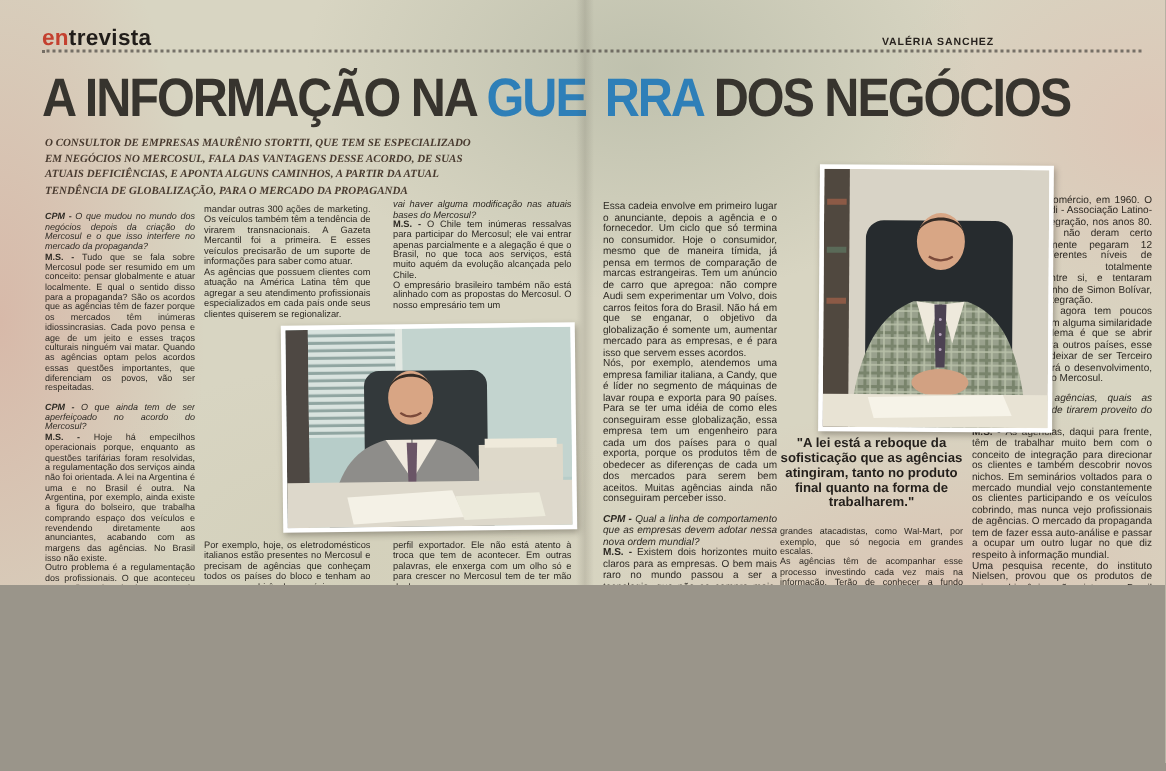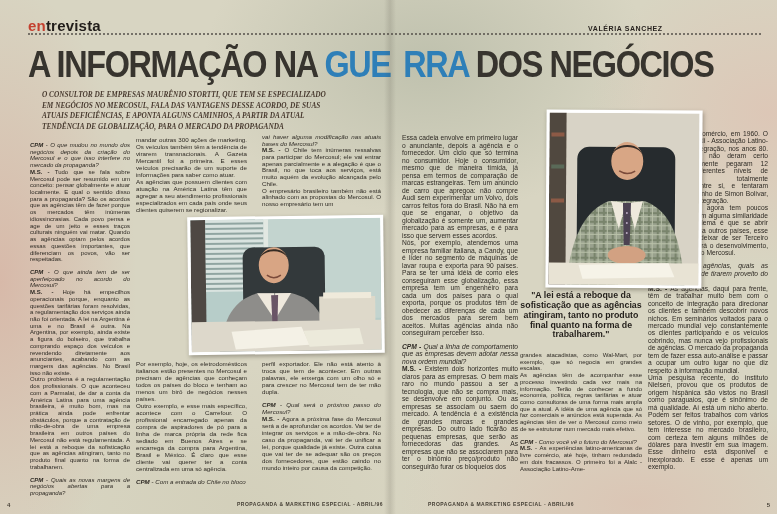--- a/index.html
+++ b/index.html
@@ -1,17 +1,17 @@
 <!DOCTYPE html>
 <html style="--accent-blue: #2e7fb8; --accent-red: #c4402f;"><head>
 <meta charset="utf-8">
 <style>
   html,body{margin:0;padding:0;background:#9a958a;}
   #page{
-    position:relative;width:777px;height:514px;overflow:hidden;
+    position:relative;width:777px;height:390px;overflow:hidden;
     font-family:"Liberation Sans",sans-serif;
     background:
       radial-gradient(ellipse 320px 220px at 55% 12%, rgba(150,160,140,.38), transparent 70%),
       radial-gradient(ellipse 190px 420px at 0% 55%, rgba(214,146,134,.42), transparent 72%),
       radial-gradient(ellipse 260px 220px at 99% 22%, rgba(228,178,166,.40), transparent 70%),
       radial-gradient(ellipse 340px 160px at 82% 98%, rgba(224,168,156,.34), transparent 70%),
       radial-gradient(ellipse 300px 200px at 30% 98%, rgba(200,196,170,.30), transparent 70%),
       #d8d5c2;
   }
   #rule{position:absolute;left:28px;right:16px;top:33px;border-bottom:2px dotted #55504a;opacity:.75;}
@@ -19,21 +19,21 @@
   #section .red{color:var(--accent-red,#c4402f);}
   #byline{position:absolute;left:588px;top:25px;font-size:7px;font-weight:700;letter-spacing:.6px;color:#28231f;}
   #headline{
     position:absolute;left:28px;top:44px;white-space:nowrap;
     font-size:36px;font-weight:700;letter-spacing:-1.5px;color:#37342e;
     transform:scaleX(.9);transform-origin:left center;
   }
   #headline .blue{color:var(--accent-blue,#2e7fb8);}
   #headline .blue2{margin-left:14px;}
   #lead{
-    position:absolute;left:42px;top:90px;width:292px;
+    position:absolute;left:30px;top:90px;width:292px;
     font-family:"Liberation Serif",serif;font-style:italic;font-weight:700;
     font-size:7.3px;line-height:1.45;color:#493b30;
   }
   .col{position:absolute;text-align:justify;font-size:6.2px;line-height:1.13;color:#2e2a24;overflow:hidden;}
   .col p{margin:0;}
   .col p.q{margin-top:6px;font-style:italic;}
   .col p b{font-weight:700;}
   #col1{left:30px;top:136px;width:100px;height:362px;font-size:6px;line-height:1.12;}
   #col2a{left:136px;top:136px;width:111px;height:86px;}
   #col2b{left:136px;top:360px;width:111px;height:146px;}

